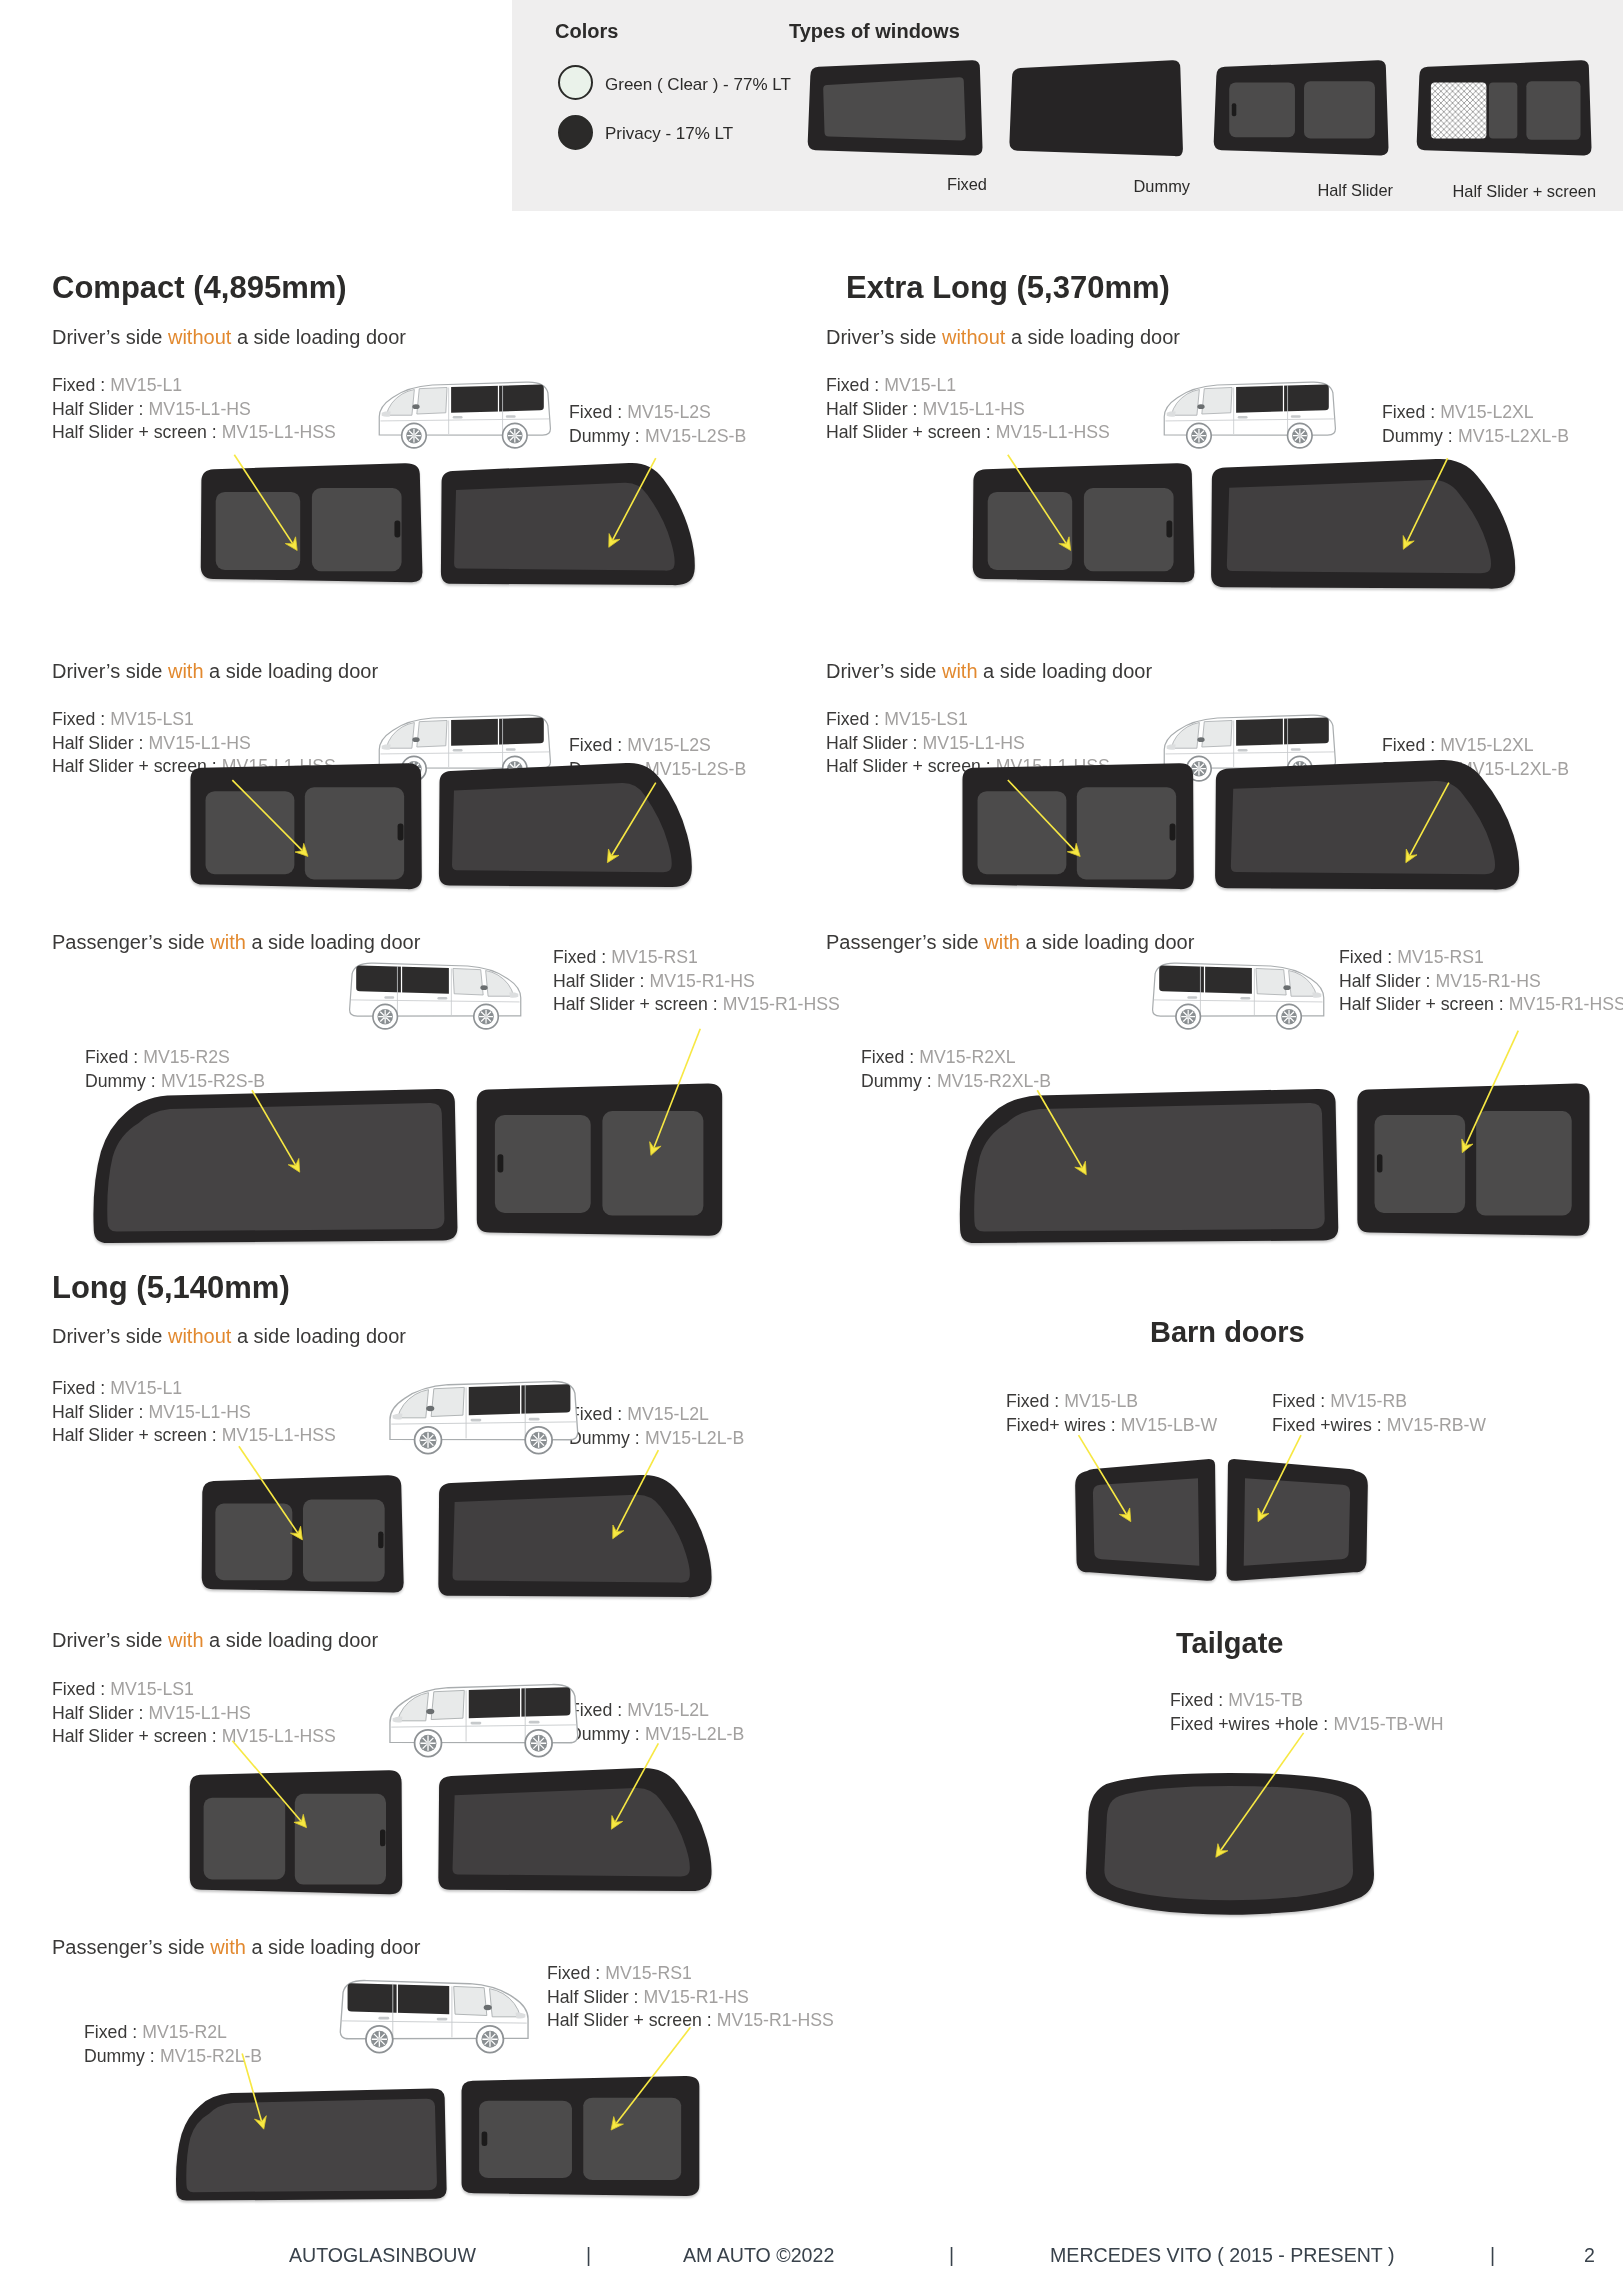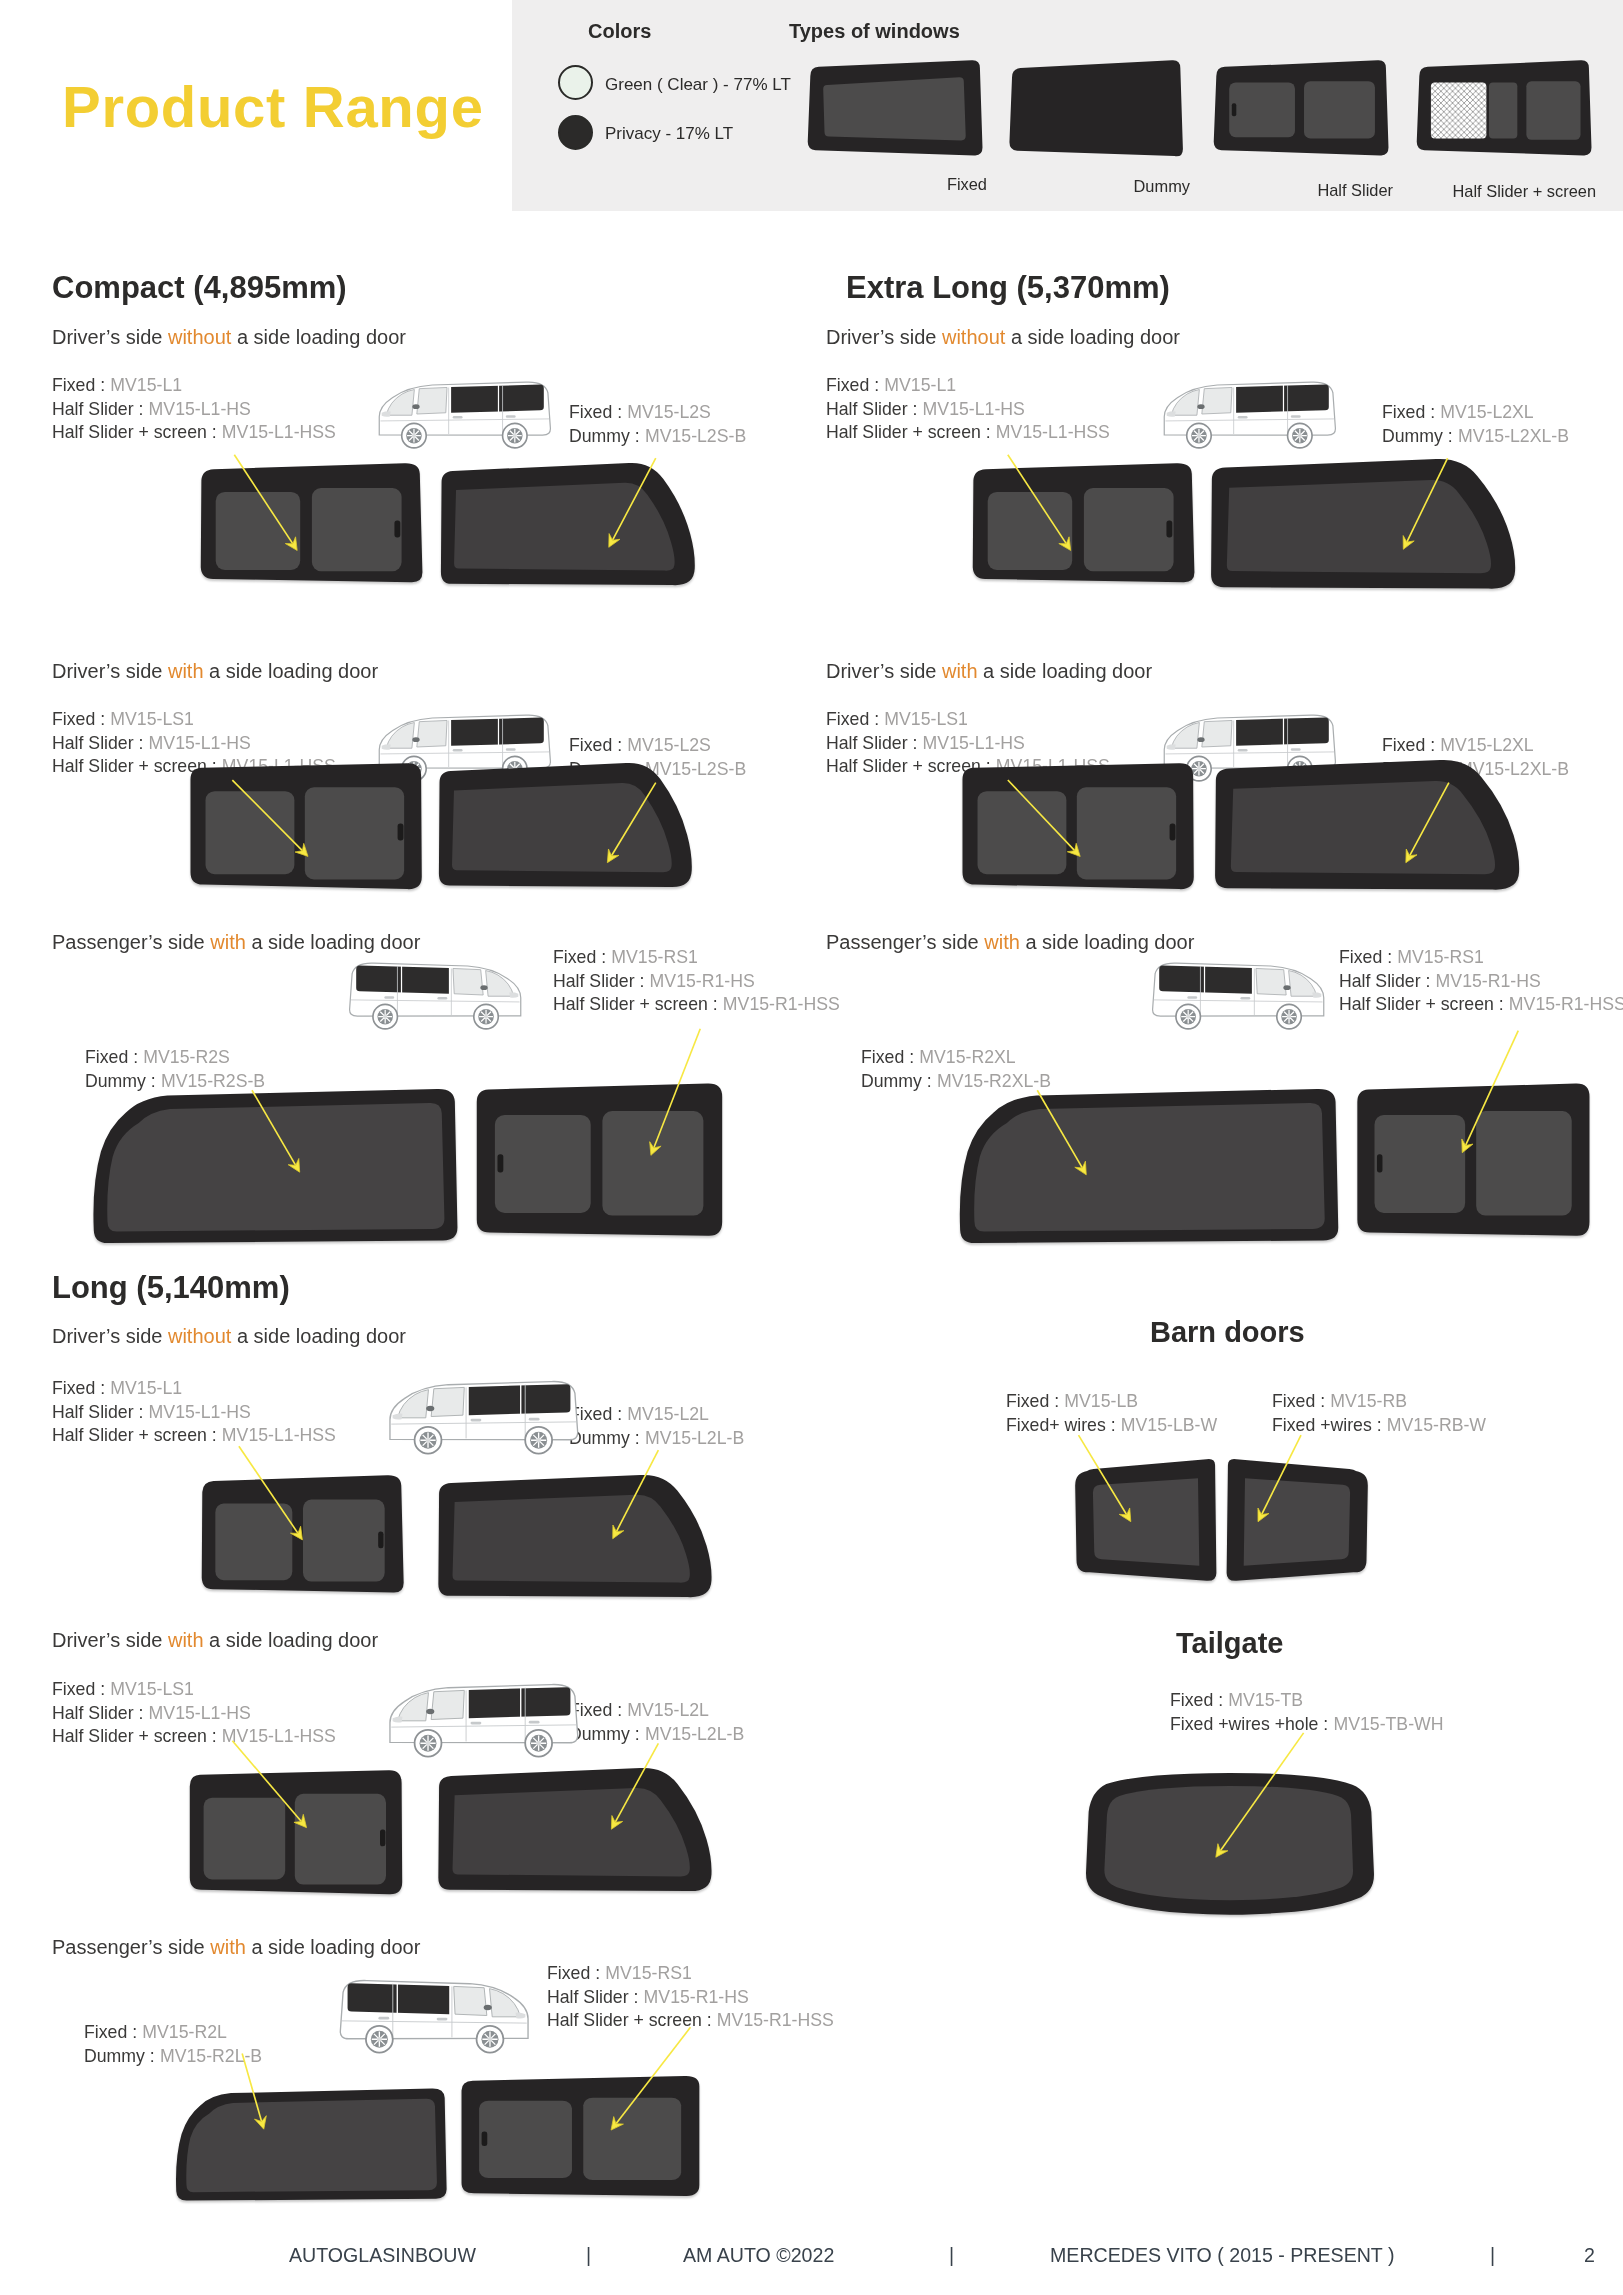--- a/index.html
+++ b/index.html
@@ -112,23 +112,22 @@
       <g id="ic-hss">
         <path d="M16,26 Q16,13 29,12 L266,2 Q279,1 279,14 L283,136 Q283,149 270,148 L24,140 Q12,139 12,127 Z" fill="#262425"></path>
         <rect x="34" y="36" width="86" height="86" rx="6" fill="url(#meshpat)"></rect>
         <rect x="124" y="36" width="44" height="86" rx="6" fill="#4C4B4B"></rect>
         <rect x="182" y="34" width="84" height="90" rx="8" fill="#4C4B4B"></rect>
       </g>
     </defs>
   </svg>
 
   <div class="abs panel" style="left:512px;top:0;width:1111px;height:211px;"></div>
-  <div class="abs h1" style="left:62px;top:73px;">Product Range</div>
-
-  <div class="abs lt" style="left:588px;top:19.6px;">Colors</div>
+
+  <div class="abs lt" style="left:555px;top:19.6px;">Colors</div>
   <div class="abs sw" style="left:558px;top:65px;background:#EAF2EA;"></div>
   <div class="abs ll" style="left:605px;top:75px;">Green ( Clear ) - 77% LT</div>
   <div class="abs sw" style="left:558px;top:115px;background:#2B2A29;"></div>
   <div class="abs ll" style="left:605px;top:124px;">Privacy - 17% LT</div>
 
   <div class="abs lt" style="left:789px;top:19.6px;">Types of windows</div>
   <svg class="abs" viewBox="0 0 290 152" preserveAspectRatio="none" style="left:800px;top:59px;width:187px;height:99px;">
       <use href="#ic-fixed"></use>
     </svg>
   <svg class="abs" viewBox="0 0 290 152" preserveAspectRatio="none" style="left:1003px;top:59px;width:187px;height:99px;">

